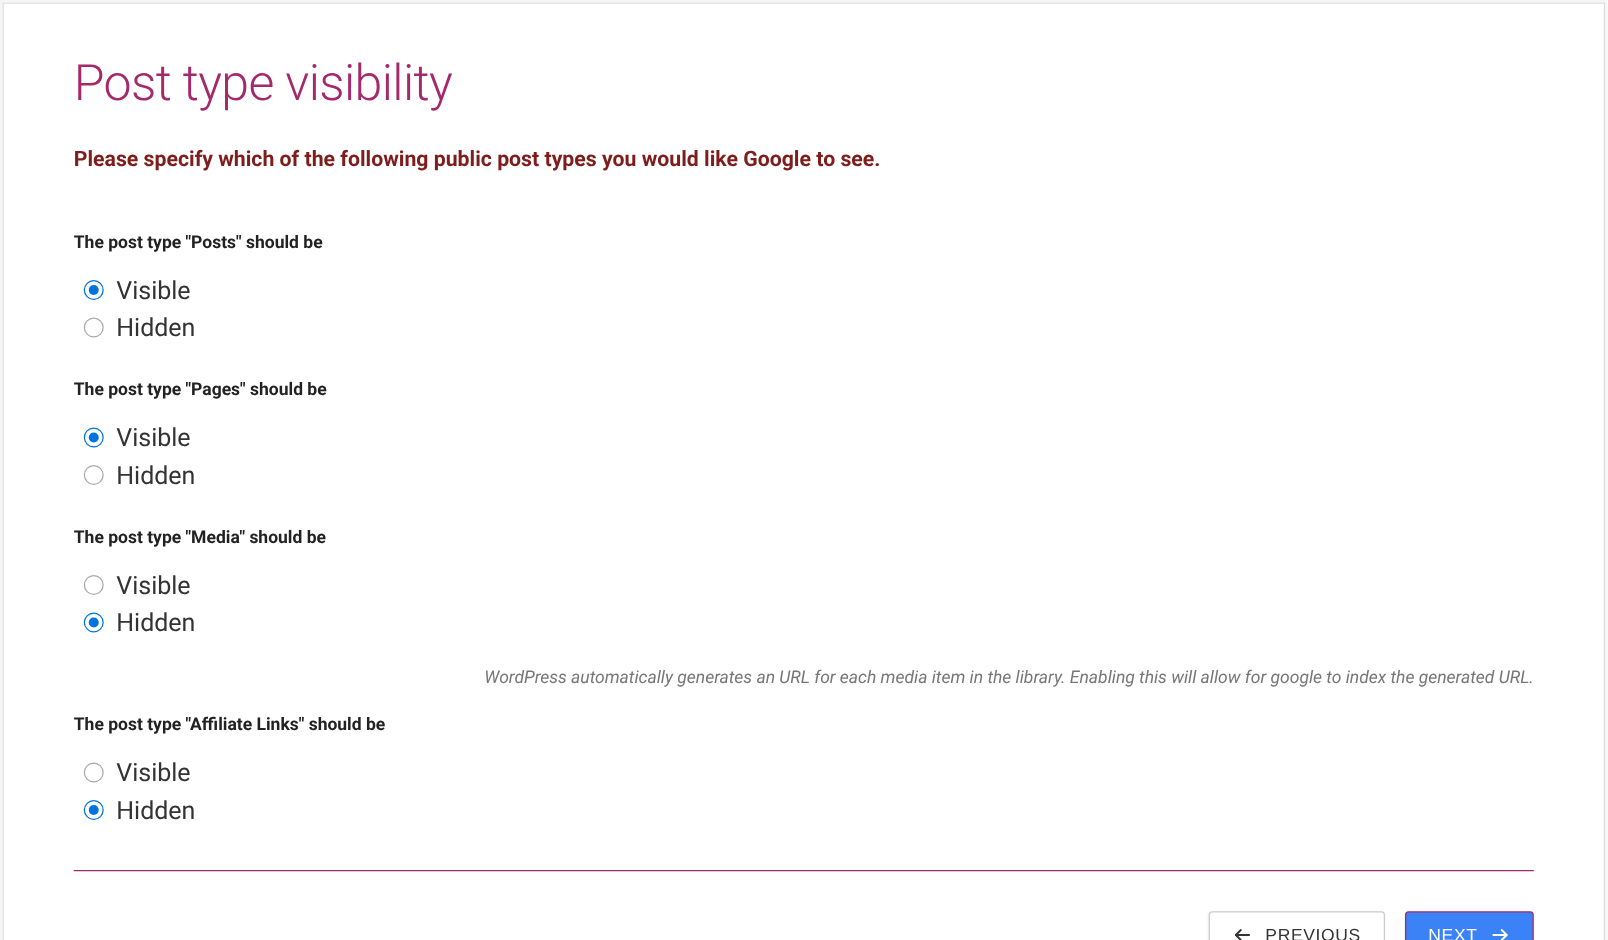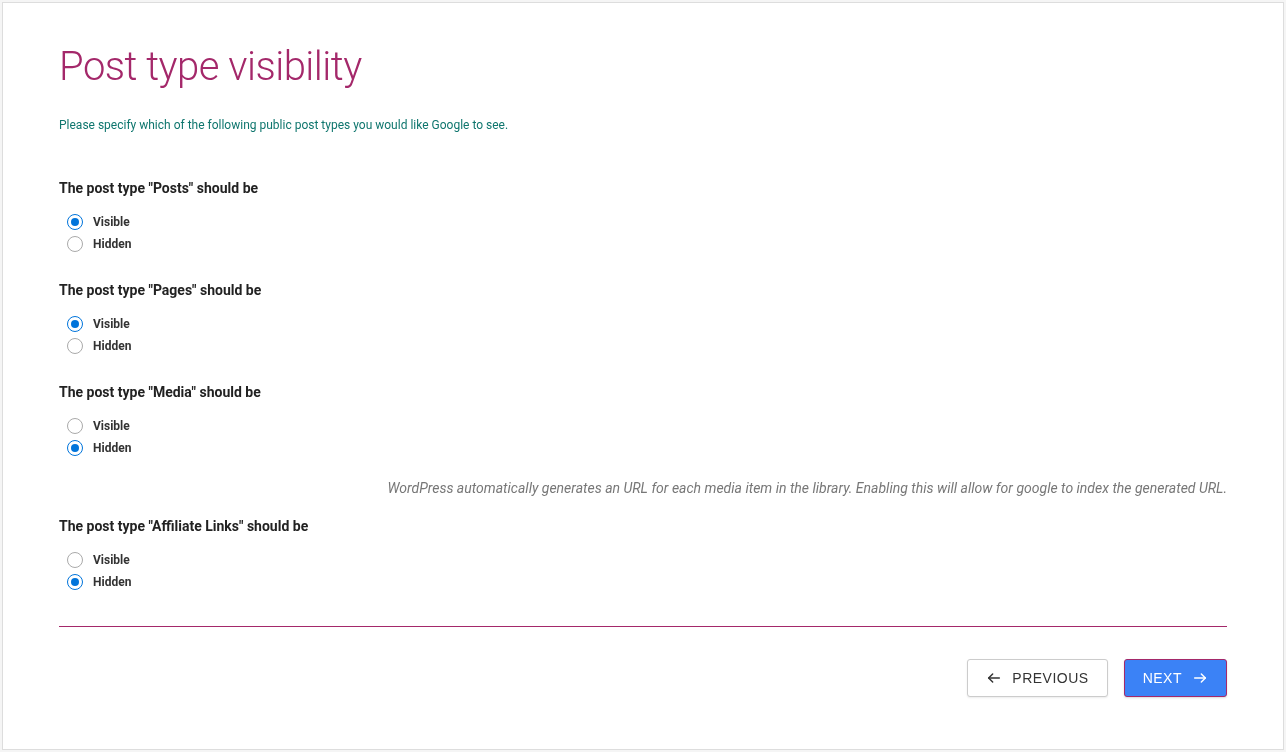--- a/index.html
+++ b/index.html
@@ -21,23 +21,24 @@
       position: relative;
     }
     .page-title {
       font-size: 40px;
       font-weight: 300;
       color: #a4286a;
       margin-bottom: 28px;
       letter-spacing: -0.5px;
     }
     .intro-text {
-      font-size: 12px;
-      color: #0f766e;
+      font-size: 17px;
+      color: #7f1d1d;
       margin-bottom: 48px;
+      font-weight: bold;
     }
     .section-label {
       font-size: 14px;
       font-weight: bold;
       color: #222;
       margin-bottom: 18px;
     }
     .radio-group {
       margin-bottom: 30px;
       padding-left: 8px;
@@ -64,23 +65,22 @@
       border-color: #0074db;
     }
     .radio.selected::after {
       content: "";
       width: 8px;
       height: 8px;
       border-radius: 50%;
       background: #0074db;
     }
     .radio-label {
-      font-size: 12px;
+      font-size: 20px;
       color: #333;
-      font-weight: bold;
     }
     .help-text {
       font-size: 14px;
       font-style: italic;
       color: #777;
       margin-top: -6px;
       margin-bottom: 22px;
       text-align: right;
     }
     .divider {

